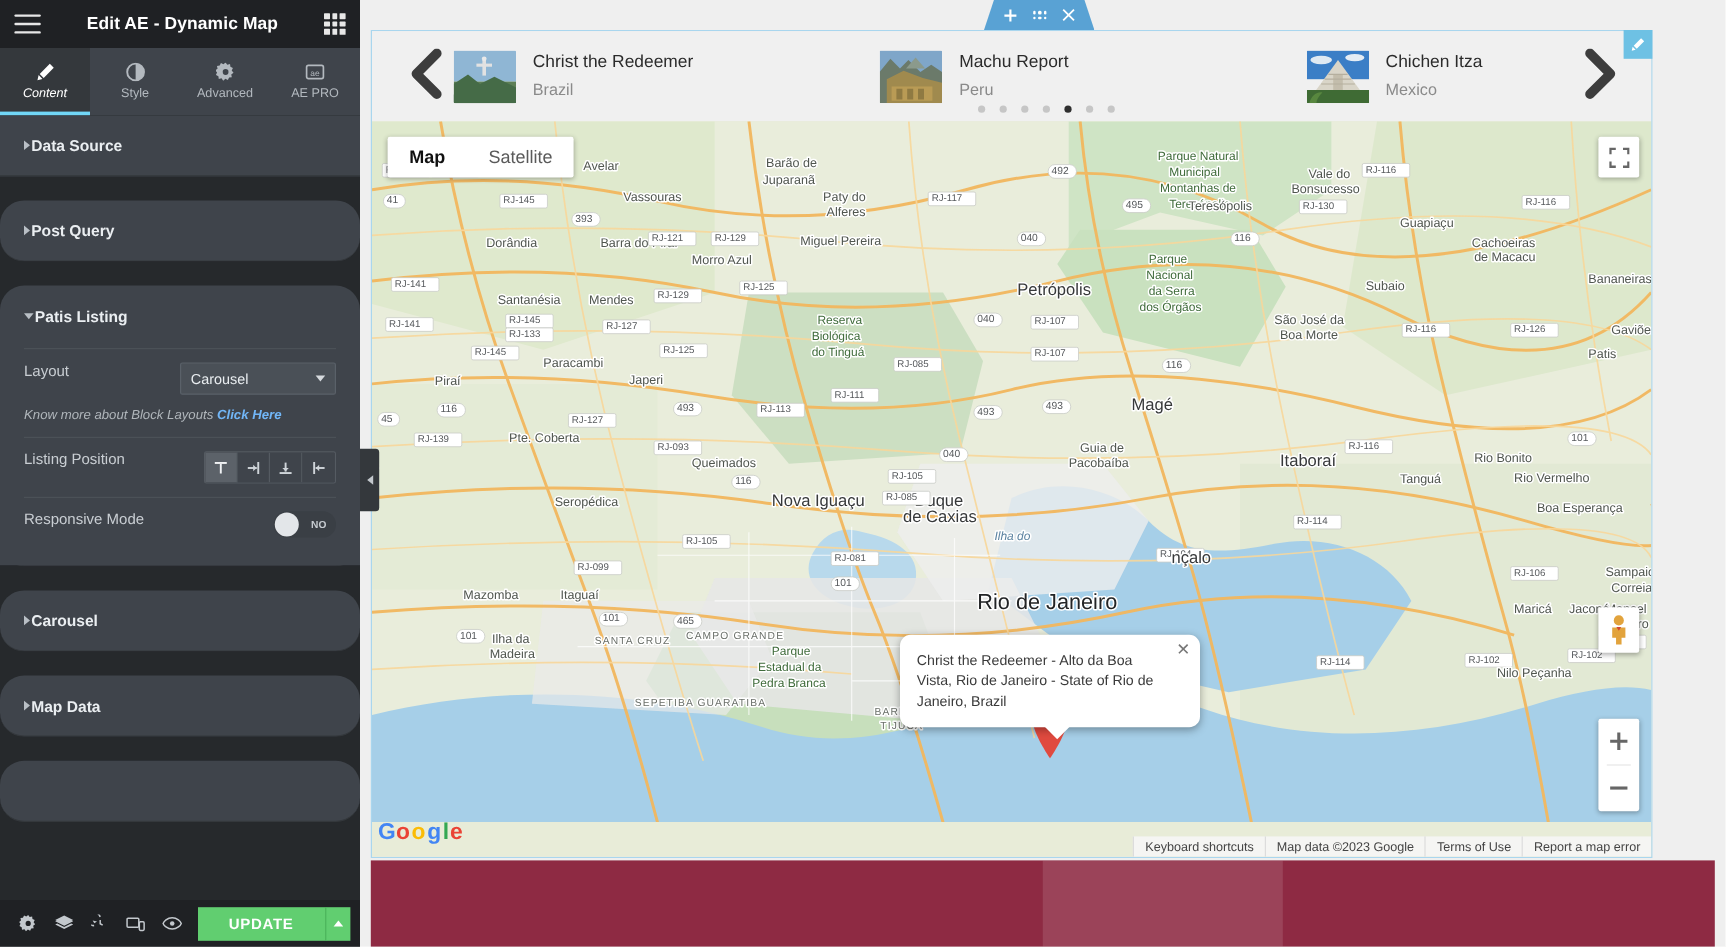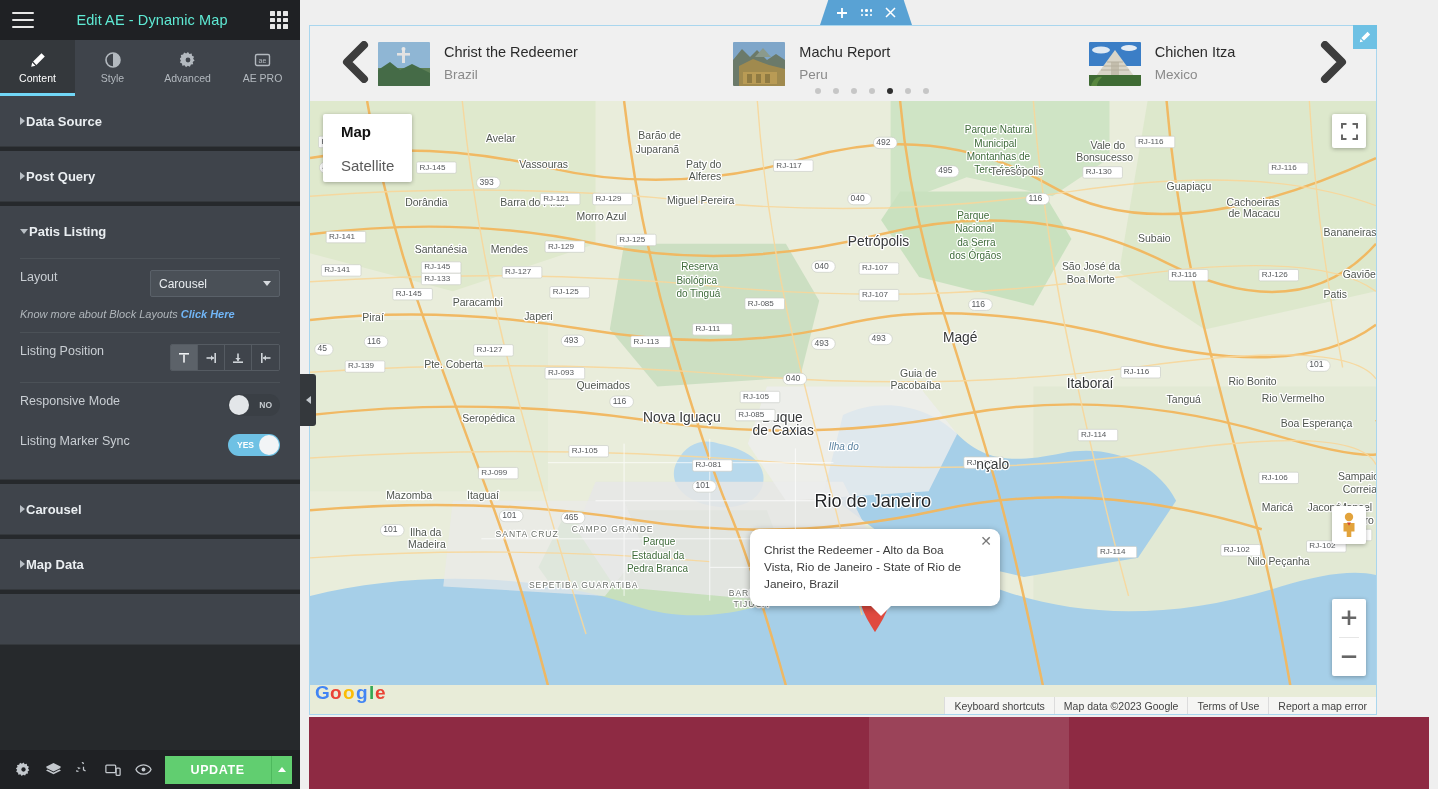--- a/index.html
+++ b/index.html
@@ -20,44 +20,44 @@
     z-index: 40;
   }
   .panel-header {
     height: 40px; background: #1f2124;
     display: flex; align-items: center;
     padding: 0 12px; flex: none;
   }
   .hamburger { width: 22px; height: 16px; display: flex; flex-direction: column; justify-content: space-between; cursor: pointer; }
   .hamburger i { display: block; height: 2px; background: #e7e7e7; border-radius: 1px; }
   .panel-title {
-    flex: 1; text-align: center; color: #5eead4;
-    font-size: 14.5px; font-weight: normal; letter-spacing: .1px;
+    flex: 1; text-align: center; color: #ffffff;
+    font-size: 14.5px; font-weight: bold; letter-spacing: .1px;
   }
   .grid-icon { width: 18px; height: 18px; display: grid; grid-template-columns: repeat(3,1fr); grid-template-rows: repeat(3,1fr); gap: 2px; cursor: pointer; }
   .grid-icon i { display: block; background: #e7e7e7; border-radius: .5px; }
 
   .panel-tabs { height: 56px; background: #3f444b; display: flex; flex: none; }
   .ptab {
     flex: 1; display: flex; flex-direction: column; align-items: center; justify-content: center;
     gap: 5px; color: #b3b9bf; font-size: 10.5px; cursor: pointer; position: relative;
   }
-  .ptab.active { background: #34383c; color: #fff; }
+  .ptab.active { background: #34383c; color: #fff; font-style: italic; }
   .ptab.active::after {
     content: ""; position: absolute; bottom: 0; left: 0; right: 0;
     height: 3px; background: #71d7f7;
   }
   .ptab svg { display: block; }
   .ptab .lbl { line-height: 1; }
 
   .panel-body { flex: 1; overflow: hidden; background: #26292c; }
   .section {
     background: #3f444b; border-bottom: 1px solid #34383c;
   }
-  .section + .section { margin-top: 4px; }
+  .section + .section { margin-top: 20px; border-radius: 20px; }
   .sec-head {
     height: 50px; display: flex; align-items: center; gap: 1px;
     padding: 0 20px; cursor: pointer;
   }
   .sec-head .caret { width: 0; height: 0; flex: none; }
   .caret.right { border-left: 5px solid #b9bfc5; border-top: 4px solid transparent; border-bottom: 4px solid transparent; }
   .caret.down  { border-top: 5px solid #b9bfc5; border-left: 4px solid transparent; border-right: 4px solid transparent; }
   .sec-title { color: #eaeef1; font-size: 13px; font-weight: bold; }
 
   .sec-content { background: #3f444b; padding: 0 20px 14px; }
@@ -147,21 +147,21 @@
   #carousel-dots .d { width: 6px; height: 6px; border-radius: 50%; background: #c6c6c6; cursor: pointer; }
   #carousel-dots .d.active { background: #2f2f2f; }
 
   
   #map { position: absolute; left: 0; top: 75px; right: 0; bottom: 0; overflow: hidden; background: #e8ecd8; }
   #map-canvas-svg { position: absolute; inset: 0; }
 
   .map-type {
     position: absolute; left: 13px; top: 13px; display: flex;
     background: #fff; box-shadow: 0 1px 4px rgba(0,0,0,.3); z-index: 14;
-    border-radius: 2px; overflow: hidden; flex-direction: column;
+    border-radius: 2px; overflow: hidden;
   }
   .map-type .mt { height: 34px; padding: 0 18px; display: flex; align-items: center; font-size: 15px; color: #5a5a5a; cursor: pointer; }
   .map-type .mt.active { color: #111; font-weight: bold; }
 
   .fs-btn {
     position: absolute; right: 10px; top: 13px; width: 34px; height: 34px;
     background: #fff; box-shadow: 0 1px 4px rgba(0,0,0,.3); border-radius: 2px;
     display: flex; align-items: center; justify-content: center; cursor: pointer; z-index: 14;
   }
 
@@ -339,27 +339,20 @@
           <div class="divider"></div>
 
           <div class="ctl-row">
             <span class="ctl-label">Responsive Mode</span>
             <div class="switch">
               <span class="knob"></span>
               <span class="txt">NO</span>
             </div>
           </div>
 
-          <div class="ctl-row">
-            <span class="ctl-label">Listing Marker Sync</span>
-            <div class="switch on">
-              <span class="knob"></span>
-              <span class="txt">YES</span>
-            </div>
-          </div>
         </div>
       </div>
 
       <div class="section">
         <div class="sec-head">
           <span class="caret right"></span>
           <span class="sec-title">Carousel</span>
         </div>
       </div>
 

